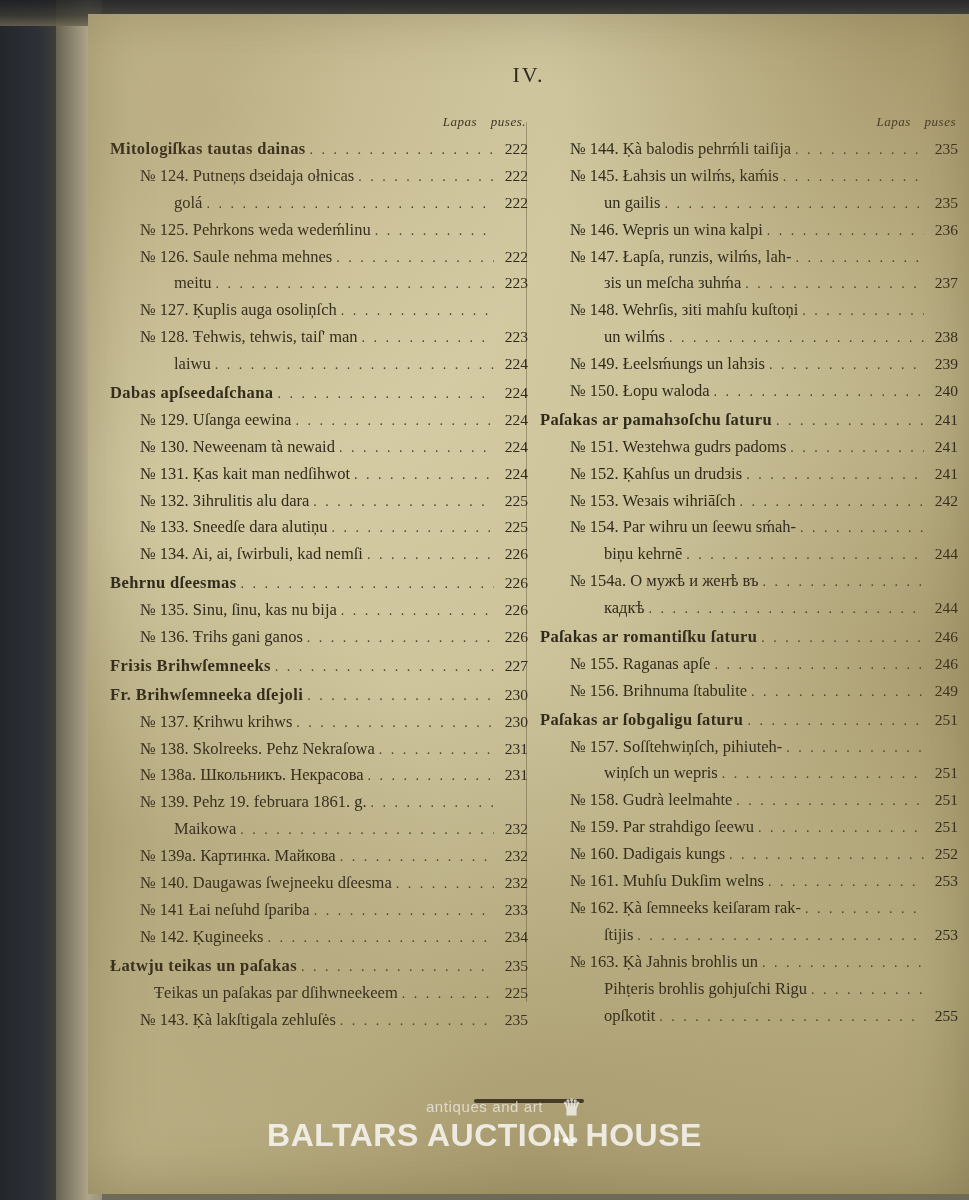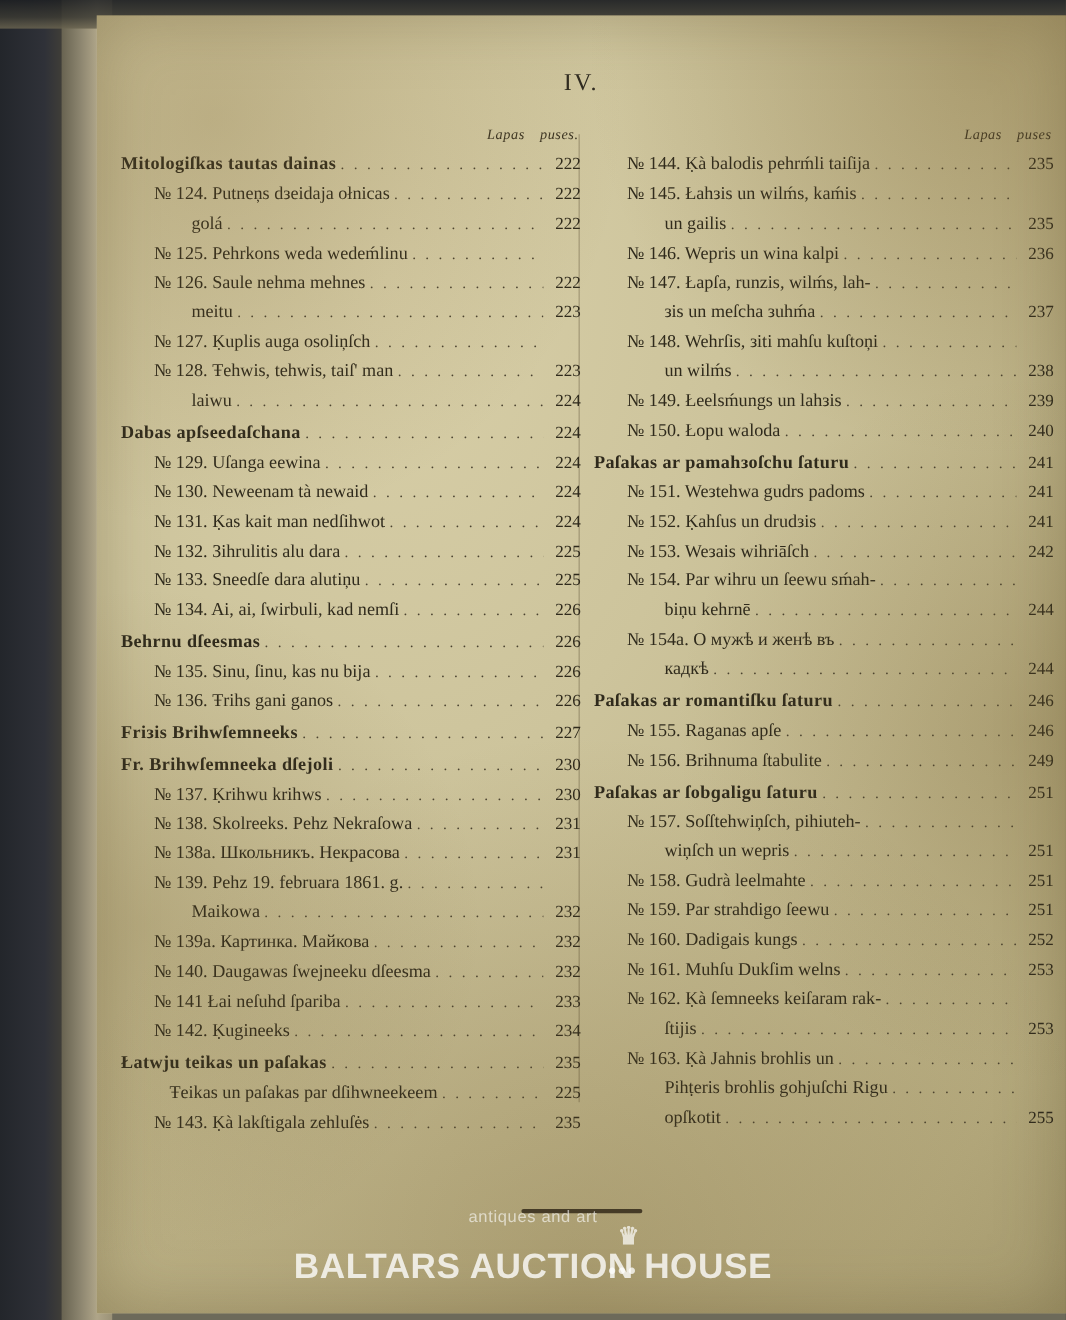--- a/index.html
+++ b/index.html
@@ -149,21 +149,21 @@
     width: 969px;
     text-align: center;
     color: rgba(250,250,250,.72);
     pointer-events: none;
   }
   .wm-small {
     font-family: "Liberation Sans", sans-serif;
     font-size: 15px;
     letter-spacing: .6px;
     color: rgba(255,255,255,.6);
-    margin-bottom: 18px;
+    margin-bottom: 2px;
   }
   .wm-big {
     font-family: "Liberation Sans", sans-serif;
     font-size: 32px;
     font-weight: bold;
     letter-spacing: .5px;
     color: rgba(255,255,255,.78);
     position: relative;
     display: inline-block;
   }

